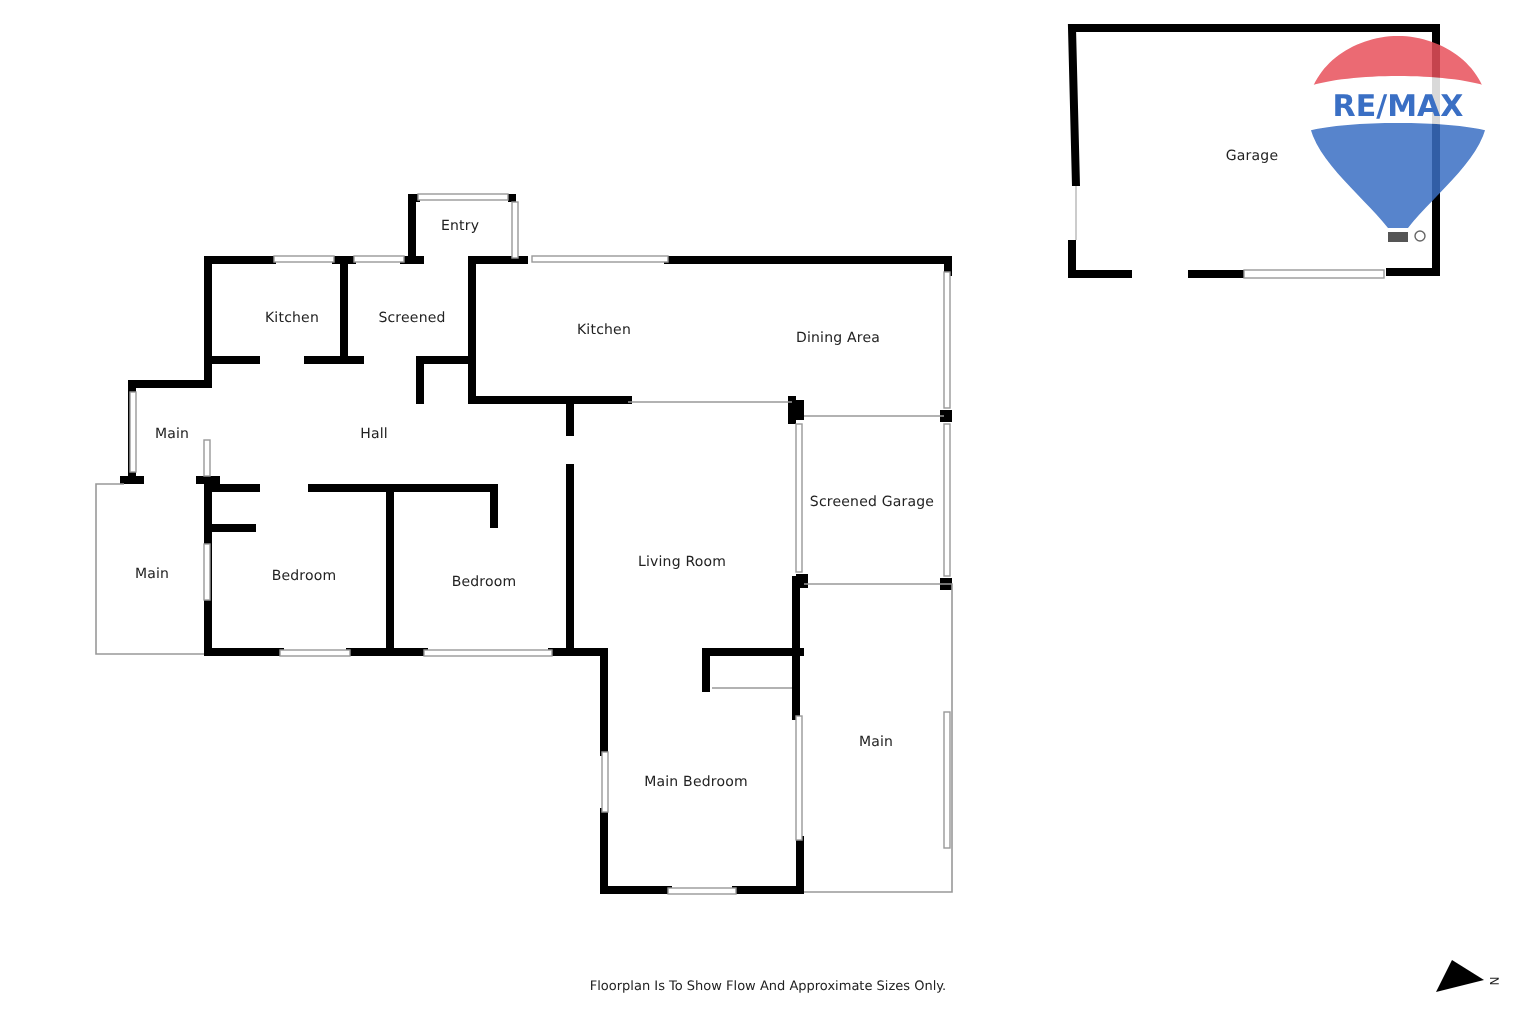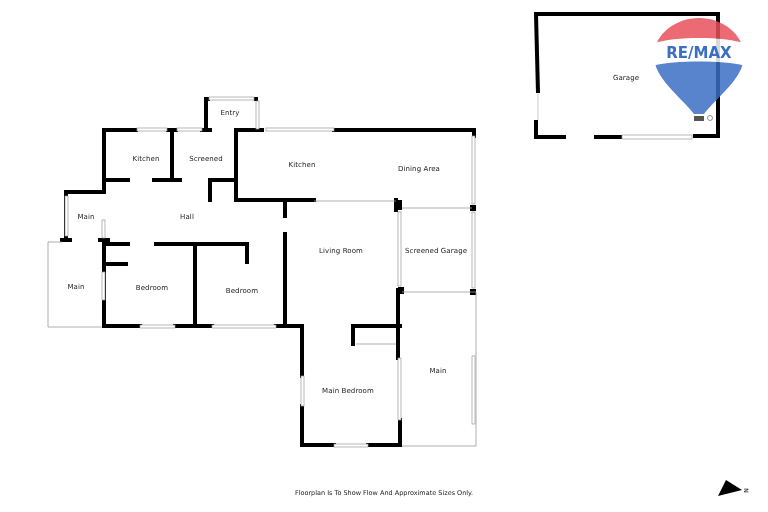--- a/index.html
+++ b/index.html
@@ -113,21 +113,21 @@
 <div class="room-label" style="left:230px;top:113px">Entry</div>
 <div class="room-label" style="left:146px;top:159px">Kitchen</div>
 <div class="room-label" style="left:206px;top:159px">Screened</div>
 <div class="room-label" style="left:302px;top:165px">Kitchen</div>
 <div class="room-label" style="left:419px;top:169px">Dining Area</div>
 <div class="room-label" style="left:86px;top:217px">Main</div>
 <div class="room-label" style="left:187px;top:217px">Hall</div>
 <div class="room-label" style="left:76px;top:287px">Main</div>
 <div class="room-label" style="left:152px;top:288px">Bedroom</div>
 <div class="room-label" style="left:242px;top:291px">Bedroom</div>
-<div class="room-label" style="left:341px;top:251px">Living Room</div>
+<div class="room-label" style="left:341px;top:281px">Living Room</div>
 <div class="room-label" style="left:436px;top:251px">Screened Garage</div>
 <div class="room-label" style="left:348px;top:391px">Main Bedroom</div>
 <div class="room-label" style="left:438px;top:371px">Main</div>
 
 <svg class="logo" viewBox="0 0 94 110" xmlns="http://www.w3.org/2000/svg">
   <defs>
     <clipPath id="balloonClip">
       <path d="M47,2 C70,2 92,18 92,40 C92,62 66,80 52,98 L42,98 C28,80 2,62 2,40 C2,18 24,2 47,2 Z"></path>
     </clipPath>
   </defs>

